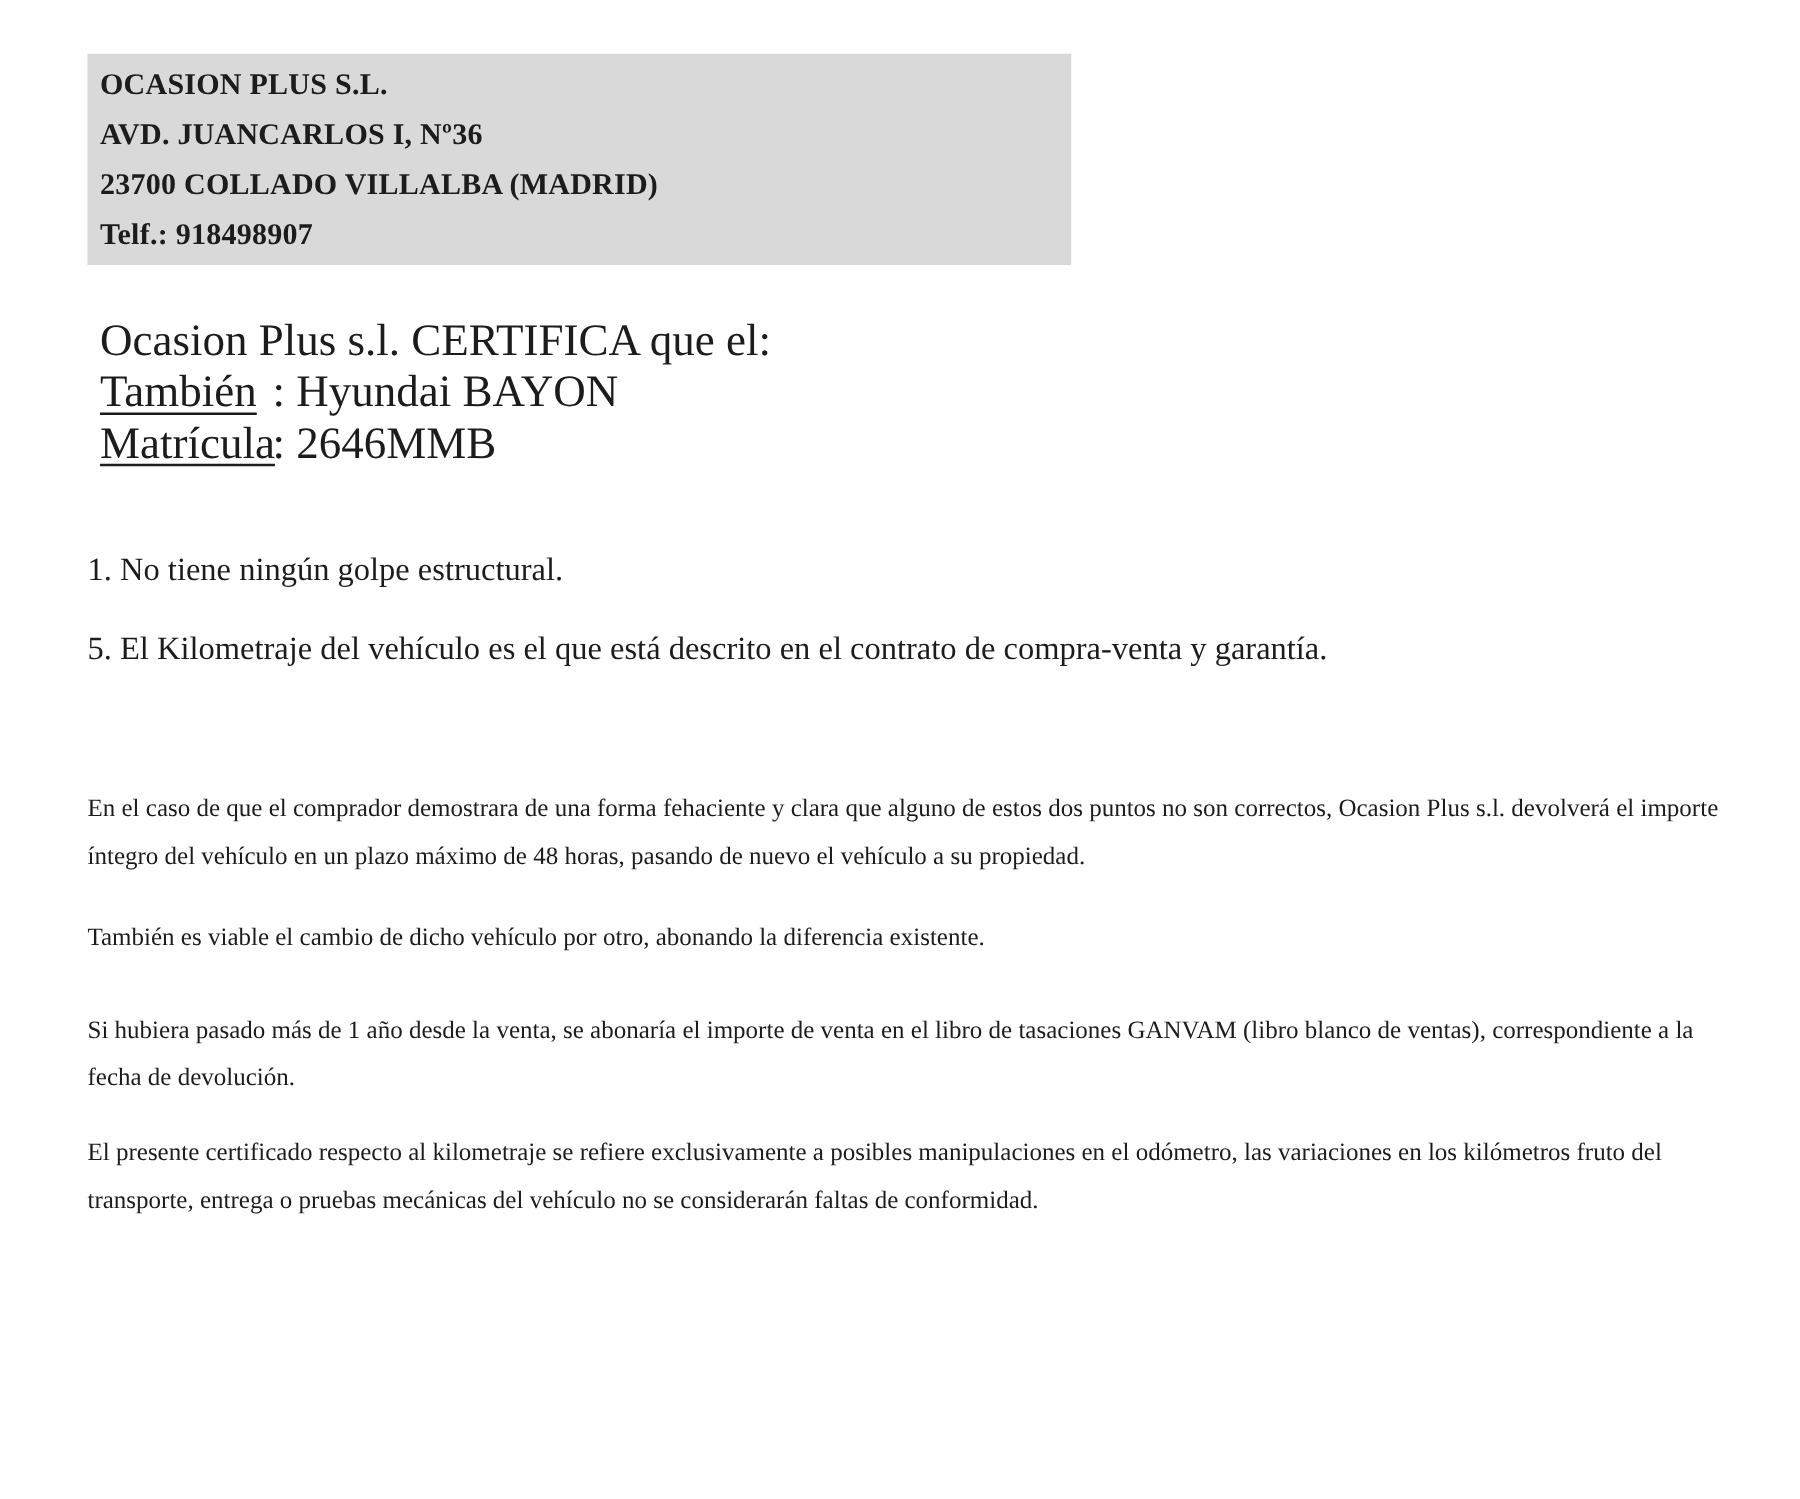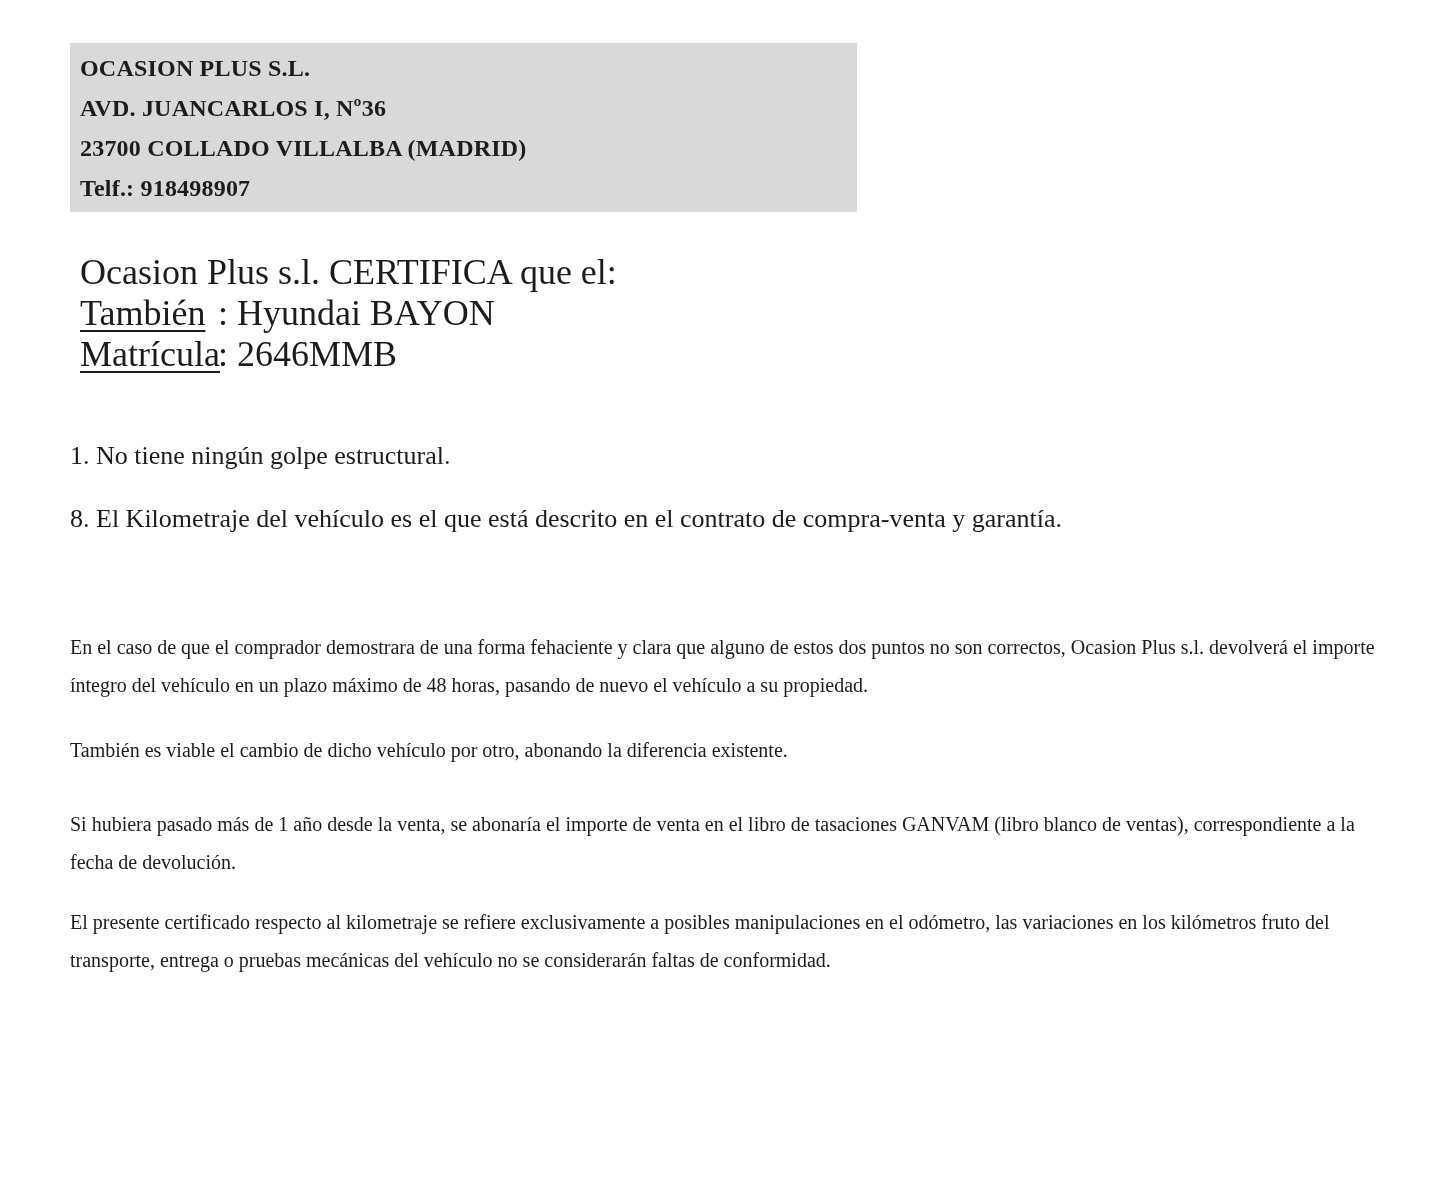--- a/index.html
+++ b/index.html
@@ -86,20 +86,20 @@
     <div>Ocasion Plus s.l. CERTIFICA que el:</div>
     <div class="cert-field">
       <span class="field-label-wrap"><span class="field-label">También</span></span><span>:</span> <span>Hyundai BAYON</span>
     </div>
     <div class="cert-field">
       <span class="field-label-wrap"><span class="field-label">Matrícula</span></span><span>:</span> <span>2646MMB</span>
     </div>
   </div>
 
   <div class="clause clause-1">1. No tiene ningún golpe estructural.</div>
-  <div class="clause clause-2">8. El Kilometraje del vehículo es el que está descrito en el contrato de compra-venta y garantía.</div>
+  <div class="clause clause-2">5. El Kilometraje del vehículo es el que está descrito en el contrato de compra-venta y garantía.</div>
 
   <div class="body-paragraph para-1">En el caso de que el comprador demostrara de una forma fehaciente y clara que alguno de estos dos puntos no son correctos, Ocasion Plus s.l. devolverá el importe íntegro del vehículo en un plazo máximo de 48 horas, pasando de nuevo el vehículo a su propiedad.</div>
   <div class="body-paragraph para-2">También es viable el cambio de dicho vehículo por otro, abonando la diferencia existente.</div>
   <div class="body-paragraph para-3">Si hubiera pasado más de 1 año desde la venta, se abonaría el importe de venta en el libro de tasaciones GANVAM (libro blanco de ventas), correspondiente a la fecha de devolución.</div>
   <div class="body-paragraph para-4">El presente certificado respecto al kilometraje se refiere exclusivamente a posibles manipulaciones en el odómetro, las variaciones en los kilómetros fruto del transporte, entrega o pruebas mecánicas del vehículo no se considerarán faltas de conformidad.</div>
 
 </div>
 
 </body></html>

